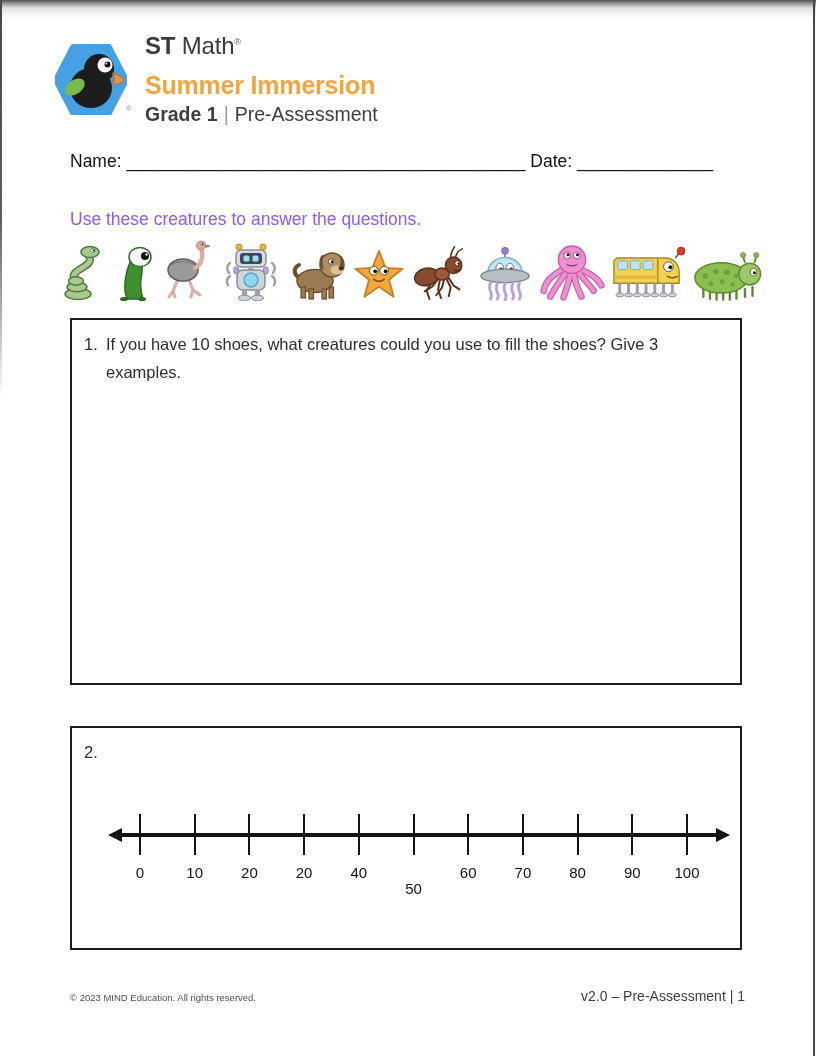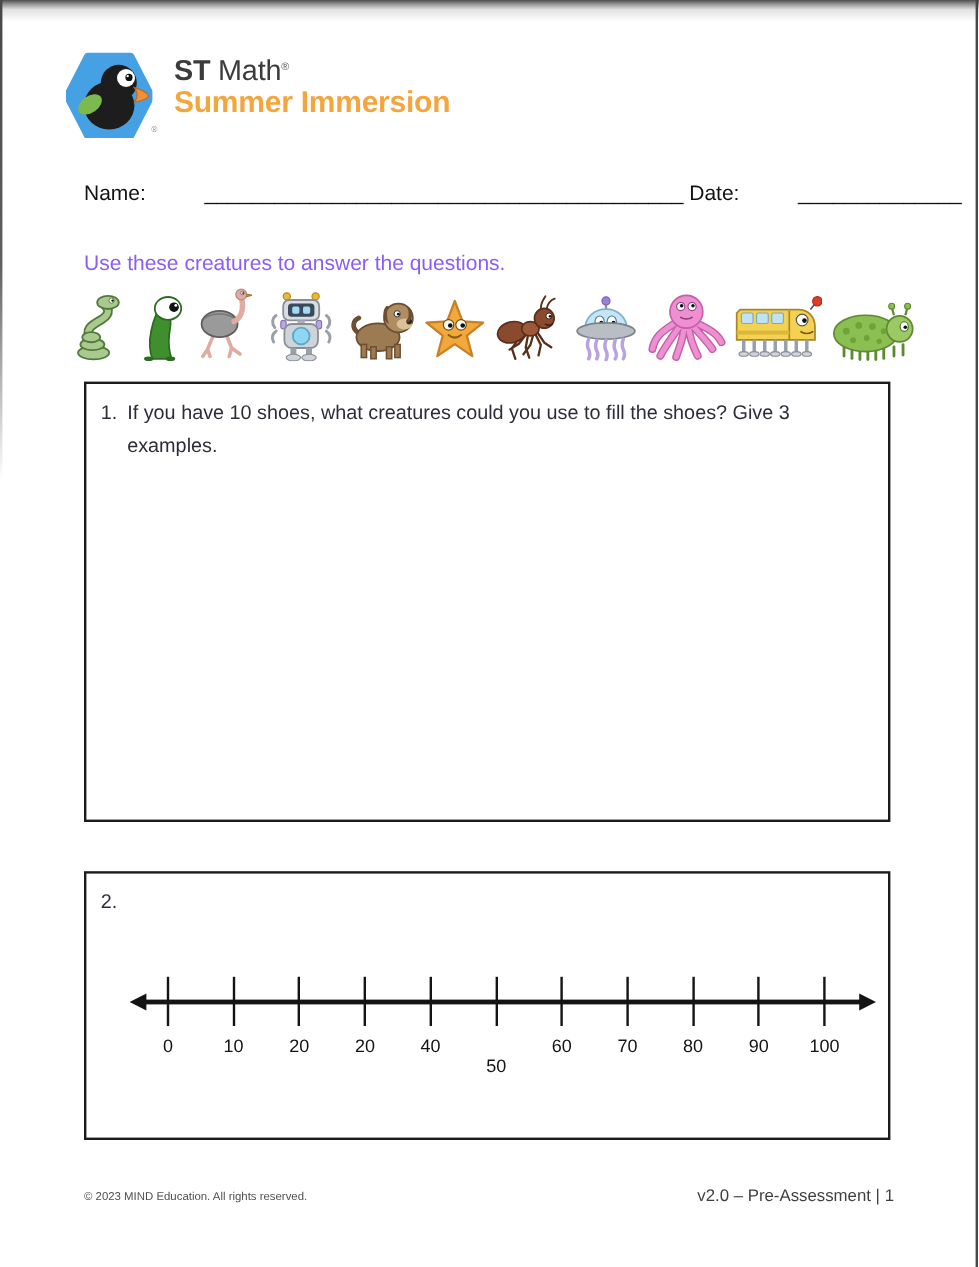--- a/index.html
+++ b/index.html
@@ -9,31 +9,31 @@
   
   .top-shadow{position:absolute;top:0;left:0;right:0;height:18px;
     background:linear-gradient(to bottom,#4e4e4e 0px,#8d8d8d 3px,rgba(170,170,170,.35) 8px,rgba(255,255,255,0) 18px);}
   .right-edge{position:absolute;top:0;bottom:0;right:1px;width:2px;background:#474747;}
   .left-edge{position:absolute;top:0;left:0;width:2px;height:400px;
     background:linear-gradient(to bottom,#474747 0px,#5f5f5f 220px,rgba(95,95,95,0) 400px);}
 
   
   .logo{position:absolute;left:55px;top:43px;}
   .logo-reg{position:absolute;left:126px;top:105px;font-size:7px;color:#8a8a8a;}
-  .brand-line{position:absolute;left:145px;top:46px;font-size:24px;color:#3b3b3b;letter-spacing:-0.2px;}
+  .brand-line{position:absolute;left:145px;top:32px;font-size:24px;color:#3b3b3b;letter-spacing:-0.2px;}
   .brand-line .b{font-weight:700;}
   .brand-line sup{font-size:9px;color:#5a5a5a;}
   .program-line{position:absolute;left:145px;top:71px;font-size:25px;font-weight:700;color:#f5a53d;letter-spacing:-0.2px;}
   .grade-line{position:absolute;left:145px;top:103px;font-size:19.5px;color:#3d3d3d;}
   .grade-line .g{font-weight:700;}
   .grade-line .sep{color:#9a9a9a;padding:0 6px;}
 
   
   .name-row{position:absolute;left:70px;top:151px;font-size:17.5px;color:#121212;white-space:nowrap;}
-  .blank{letter-spacing:0;margin-left:44px;}
+  .blank{letter-spacing:0;}
 
   .instruction{position:absolute;left:70px;top:209px;font-size:17.5px;color:#8b5cf6;}
 
   .creatures{position:absolute;left:62px;top:237px;width:700px;height:64px;
     display:flex;align-items:flex-end;justify-content:space-between;}
   .creature{display:block;flex:none;}
 
   
   .qbox{position:absolute;left:70px;width:672px;border:2px solid #1b1b1b;background:#fff;box-sizing:border-box;}
   .qbox1{top:318px;height:367px;}
@@ -73,20 +73,21 @@
     <ellipse cx="20" cy="44" rx="11" ry="7" fill="#7cb94e" transform="rotate(-35 20 44)"></ellipse>
     <path d="M57 30 C64 32 68 35 69 37 C68 39 64 41 57 42 C60 38 60 34 57 30 Z" fill="#f0913a" stroke="#c06a20" stroke-width="1"></path>
     <circle cx="50" cy="22" r="7.5" fill="#ffffff"></circle>
     <circle cx="52.5" cy="21.5" r="3" fill="#111111"></circle>
     <circle cx="51.4" cy="20.4" r="1" fill="#ffffff"></circle>
   </svg>
   <span class="logo-reg">®</span>
 
   <div class="brand-line"><span class="b">ST</span><span> Math</span><sup>®</sup></div>
   <div class="program-line">Summer Immersion</div>
+  <div class="grade-line"><span class="g">Grade 1</span><span class="sep">|</span><span>Pre-Assessment</span></div>
 
   <div class="name-row">
     <span>Name:</span>
     <span class="blank">_________________________________________</span>
     <span>Date:</span>
     <span class="blank">______________</span>
   </div>
 
   <div class="instruction">Use these creatures to answer the questions.</div>
 

